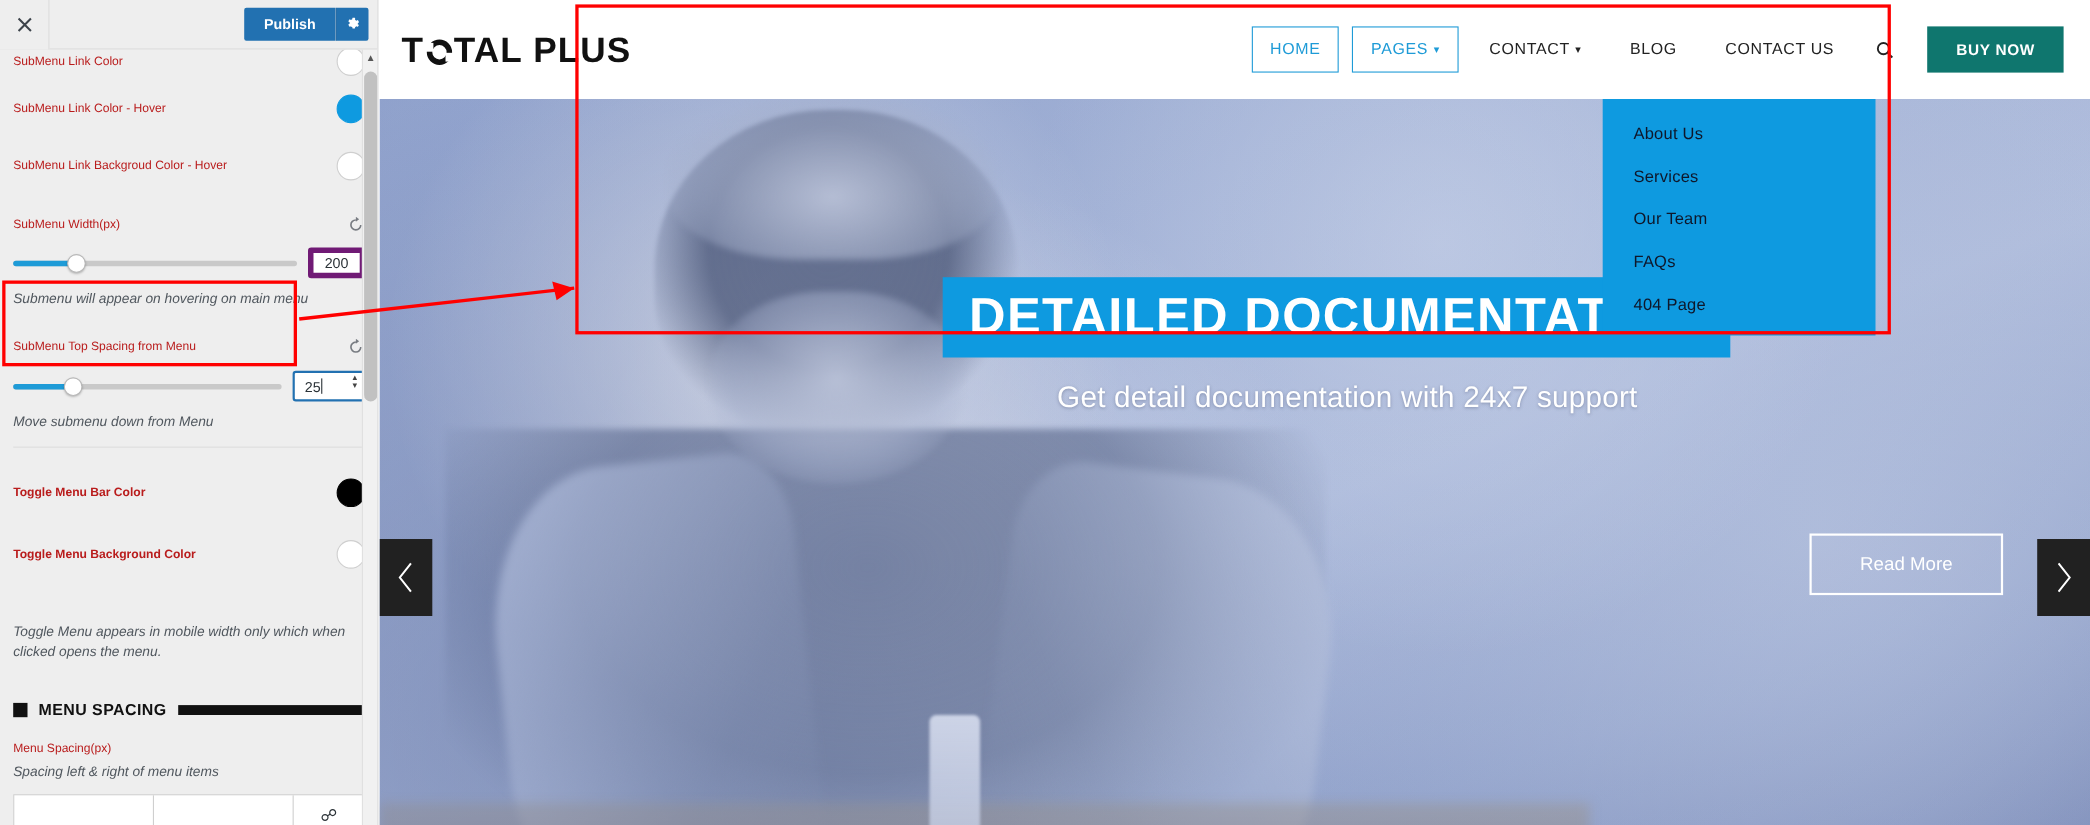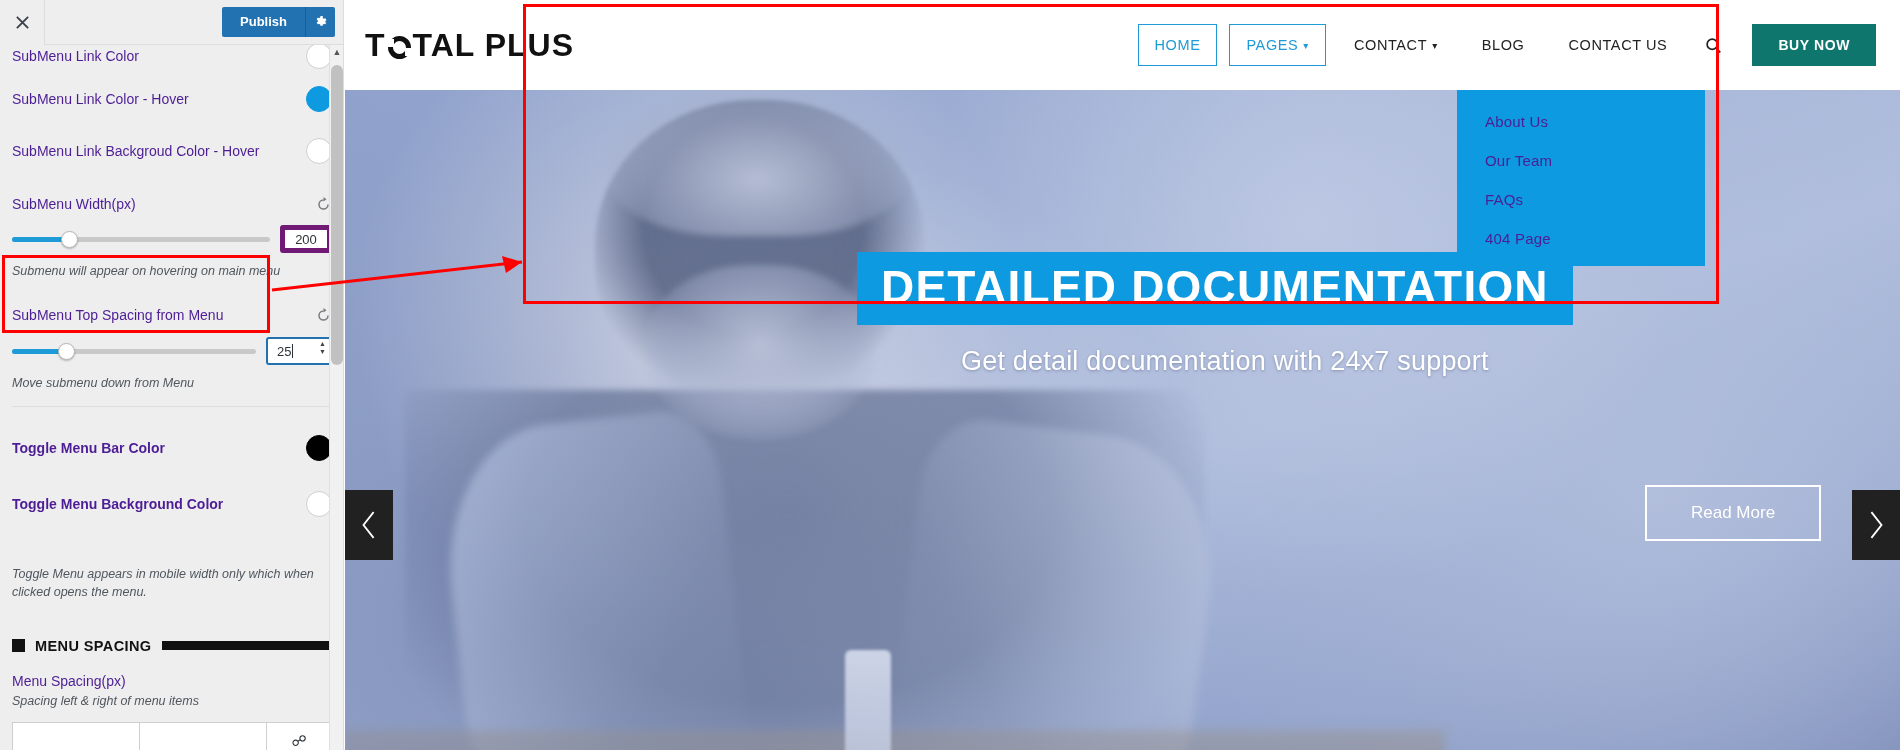--- a/index.html
+++ b/index.html
@@ -71,21 +71,21 @@
   .cz-scroll-arrow {
     position: absolute; top: 2px; left: 2px;
     width: 10px; text-align: center;
     font-size: 9px; color: #555;
   }
   .cz-row {
     display: flex; align-items: center; justify-content: space-between;
     padding: 0 12px;
   }
   .cz-label {
-    font-size: 14px; color: #4c1d95; font-weight: 400;
+    font-size: 11px; color: #b91c1c; font-weight: 400;
   }
   .cz-label-bold { font-weight: 600; }
   .swatch {
     width: 26px; height: 26px; border-radius: 50%;
     border: 1px solid #cfcfcf; cursor: pointer; flex: none;
   }
 
   .cz-desc {
     font-size: 12.5px; color: #50575e;
     font-style: italic; padding: 0 12px; line-height: 1.45;
@@ -206,21 +206,21 @@
     white-space: nowrap; margin-left: 14px;
   }
 
   .submenu {
     position: absolute; z-index: 25;
     left: 1112px; top: 90px;
     width: 248px; background: #0e9ae0;
     padding: 12px 0 8px 0;
   }
   .submenu-item {
-    color: #4c1d95; font-size: 15px; padding: 11px 28px;
+    color: #0f172a; font-size: 15px; padding: 11px 28px;
     cursor: pointer; letter-spacing: .2px;
   }
 
   .hero {
     position: absolute; left: 0; top: 90px;
     width: 1555px; height: 660px;
     overflow: hidden;
   }
   .hero-bg {
     position: absolute; inset: 0;
@@ -506,20 +506,21 @@
           <circle cx="8.5" cy="8.5" r="6"></circle>
             <line x1="13" y1="13" x2="18" y2="18"></line>
         </svg>
       </div>
       <div class="buy-btn">BUY NOW</div>
     </div>
   </div>
 
   <div class="submenu">
     <div class="submenu-item">About Us</div>
+    <div class="submenu-item">Services</div>
     <div class="submenu-item">Our Team</div>
     <div class="submenu-item">FAQs</div>
     <div class="submenu-item">404 Page</div>
   </div>
 </div>
 
 <div class="hl-box" style="left:523px; top:4px; width:1196px; height:300px;"></div>
 
 <svg id="connector">
   <line x1="272" y1="290" x2="522" y2="262" stroke="#ff0000" stroke-width="3"></line>

